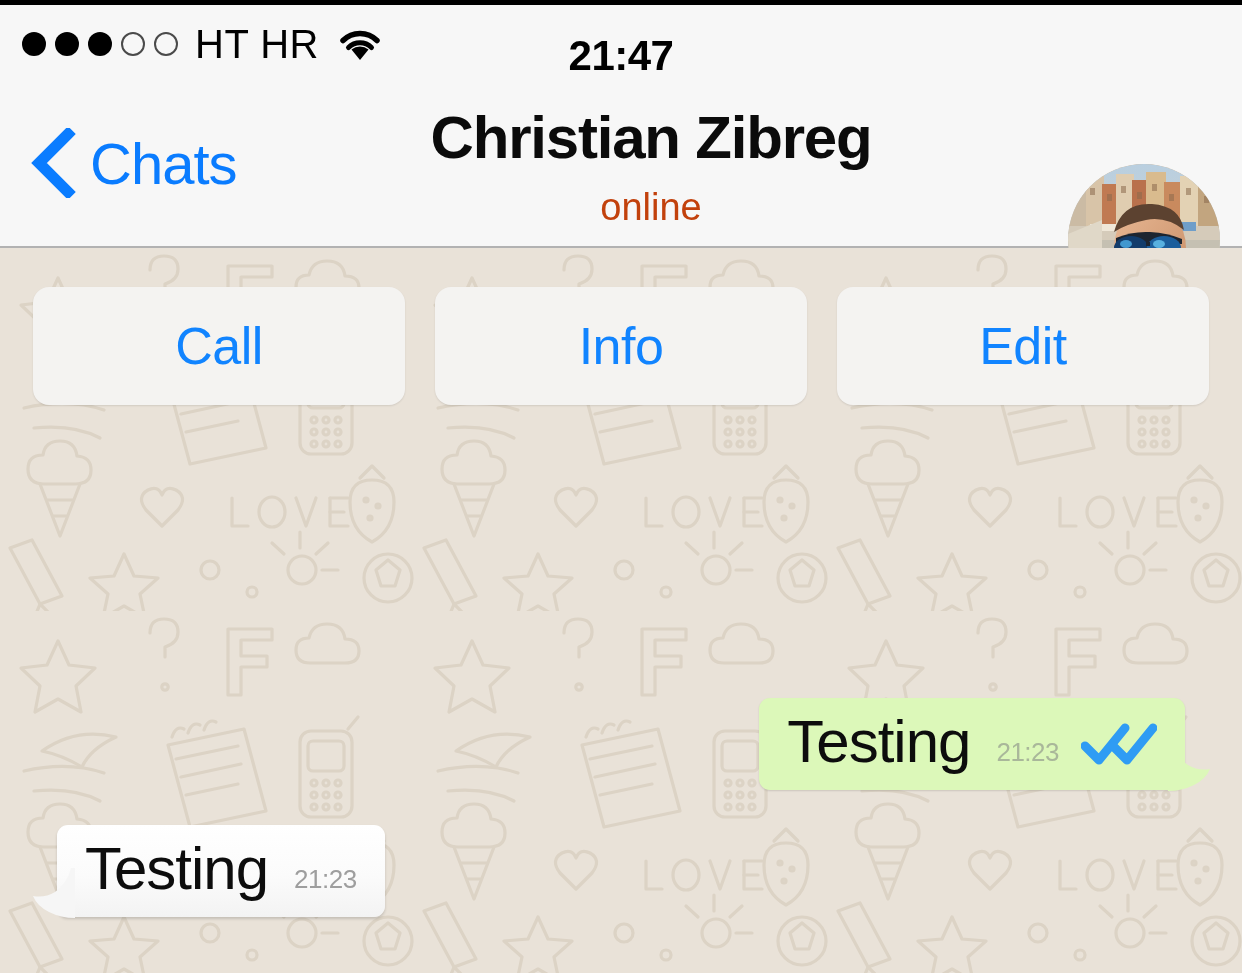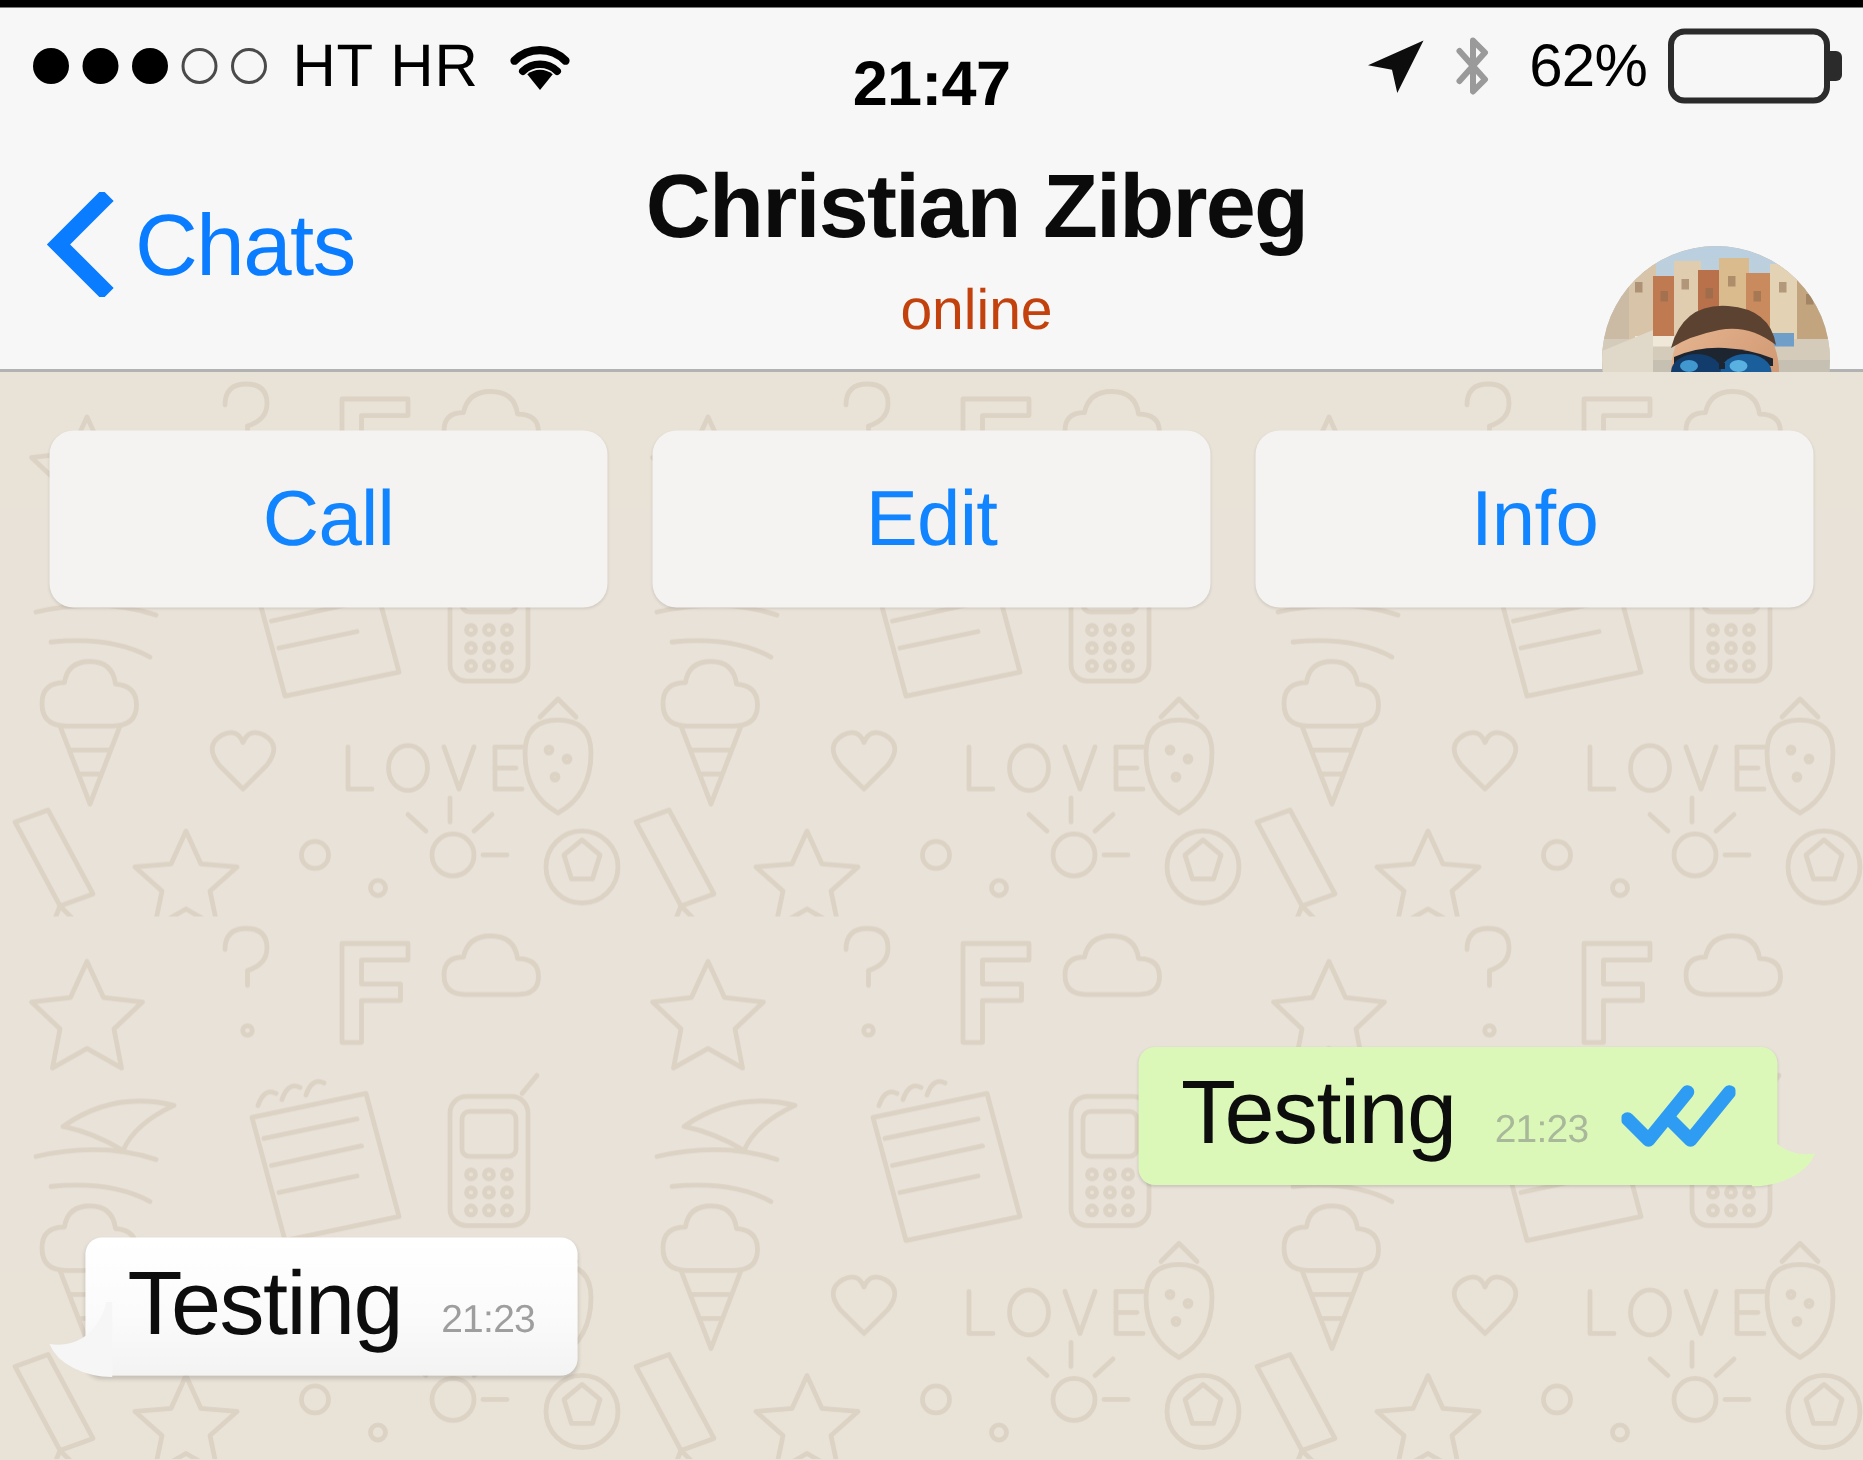--- a/index.html
+++ b/index.html
@@ -144,37 +144,20 @@
           <path d="M6 14.5 A24 24 0 0 1 40 14.5" stroke="#000" stroke-width="5.5" fill="none" stroke-linecap="round"></path>
           <path d="M11.5 21.5 A16.5 16.5 0 0 1 34.5 21.5" stroke="#000" stroke-width="5" fill="none" stroke-linecap="round"></path>
         </svg>
       </span>
     </div>
 
     <div class="sb-time">
       <span>21:47</span>
     </div>
 
-    <div class="sb-right">
-      <span class="loc-arrow">
-        <svg viewBox="0 0 42 42" width="42" height="42">
-          <path d="M40 4 L3 20.5 L19 23.5 L22.5 39 Z" fill="#0d0d0d"></path>
-        </svg>
-      </span>
-      <span class="bt-icon">
-        <svg viewBox="0 0 26 44" width="26" height="44">
-          <path d="M4 12 L21 31 L13 39 L13 5 L21 13 L4 32" stroke="#9a9a9a" stroke-width="4" fill="none" stroke-linejoin="round" stroke-linecap="round"></path>
-        </svg>
-      </span>
-      <span class="batt-pct">62%</span>
-      <span class="batt">
-        <span class="batt-fill" id="batt-fill" style="width: 62%;"></span>
-        <span class="batt-nub"></span>
-      </span>
-    </div>
   </div>
 
   <div class="navbar">
 
     <div class="back-btn">
       <span class="chev">
         <svg viewBox="0 0 46 70" width="46" height="70">
           <path d="M38 6 L9 35 L38 64" stroke="#0a7cff" stroke-width="11" fill="none" stroke-linecap="square" stroke-linejoin="miter"></path>
         </svg>
       </span>
@@ -342,24 +325,24 @@
       </defs>
       <rect width="1242" height="725" fill="#e9e2d8"></rect>
       <rect width="1242" height="725" fill="url(#dood)"></rect>
     </svg>
 
     <div class="actions">
       <div class="act-btn">
         <span>Call</span>
       </div>
       <div class="act-btn">
-        <span>Edit</span>
+        <span>Info</span>
       </div>
       <div class="act-btn">
-        <span>Info</span>
+        <span>Edit</span>
       </div>
     </div>
 
     <div class="bubble bubble-out">
       <span class="msg">Testing</span>
       <span class="time">21:23</span>
       <span class="ticks">
         <svg viewBox="0 0 76 46" width="76" height="46">
           <path d="M4 26 L18 40 L44 8" stroke="#2f9cf4" stroke-width="9" fill="none" stroke-linecap="round" stroke-linejoin="round"></path>
           <path d="M32 26 L46 40 L72 8" stroke="#2f9cf4" stroke-width="9" fill="none" stroke-linecap="round" stroke-linejoin="round"></path>

